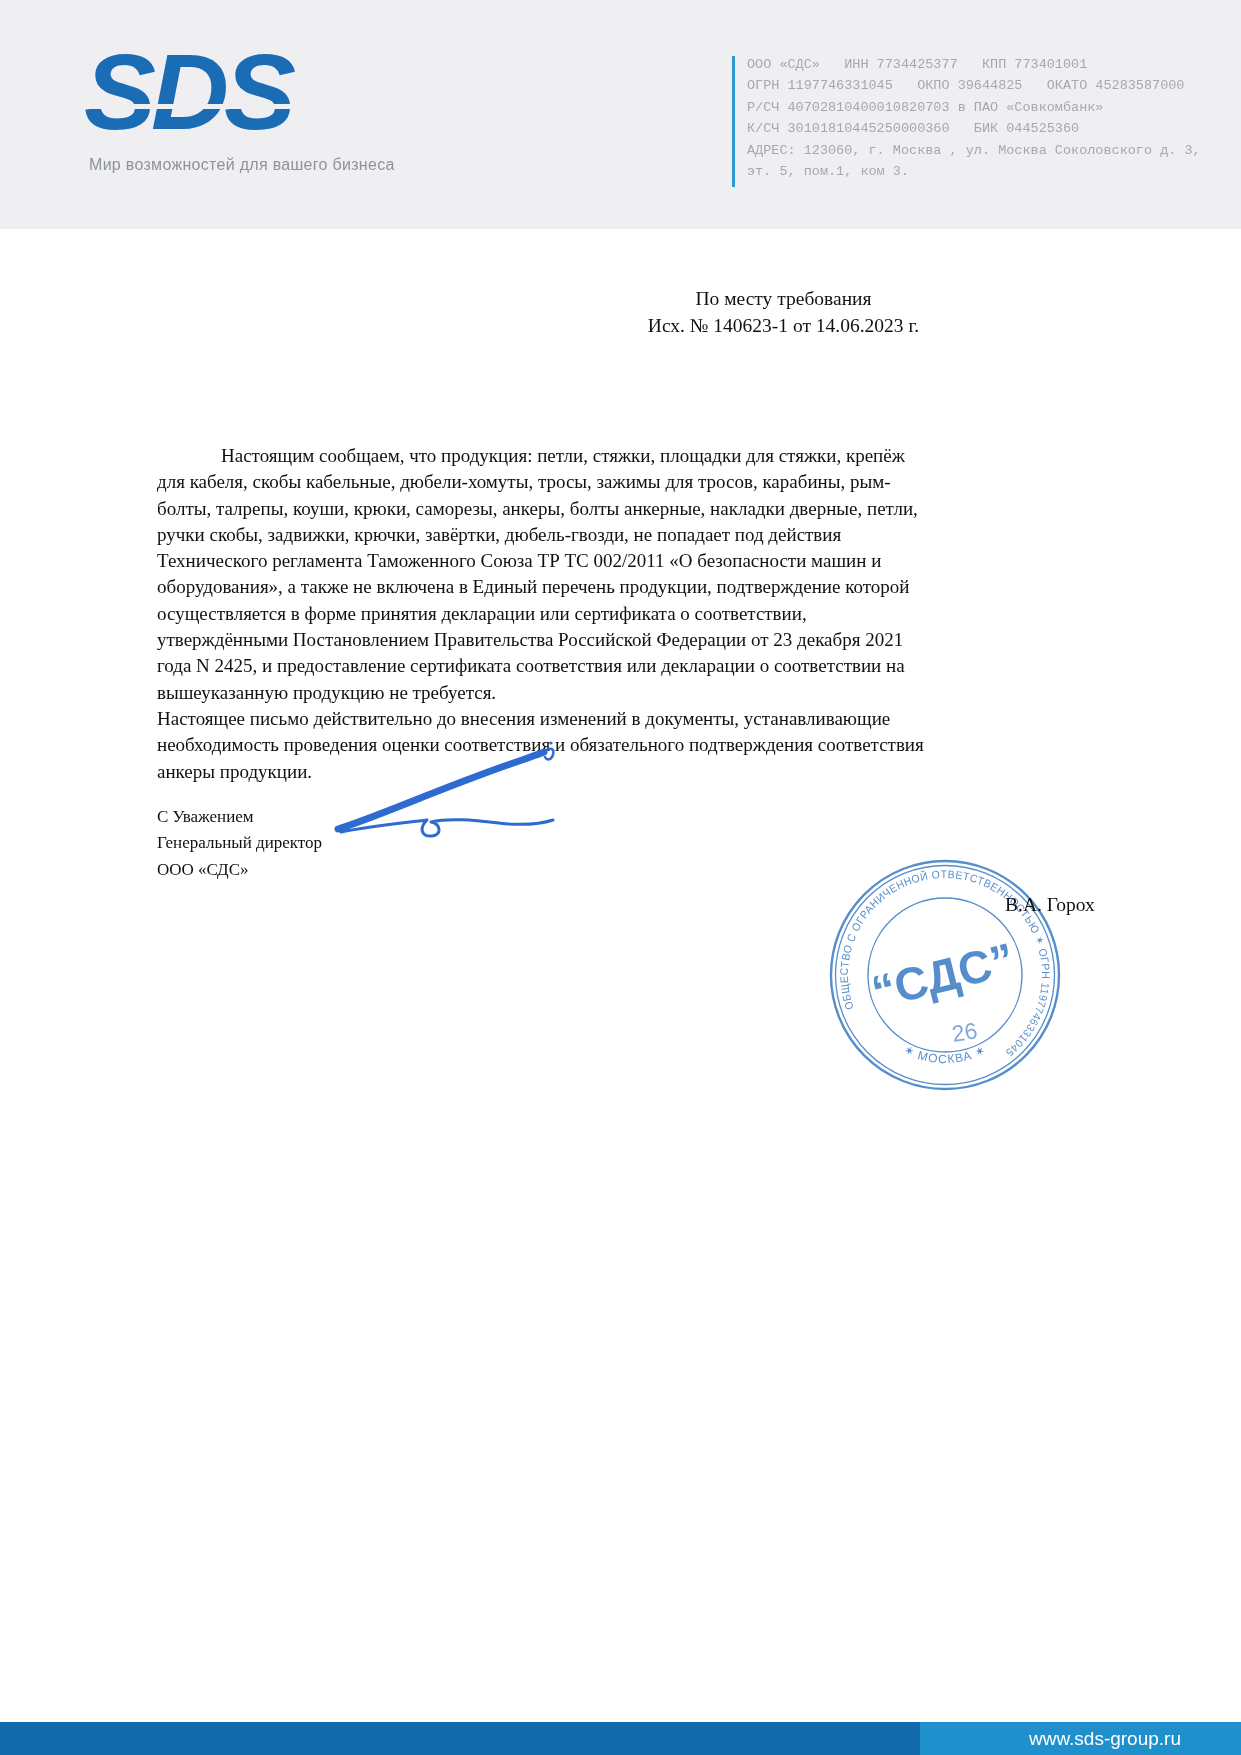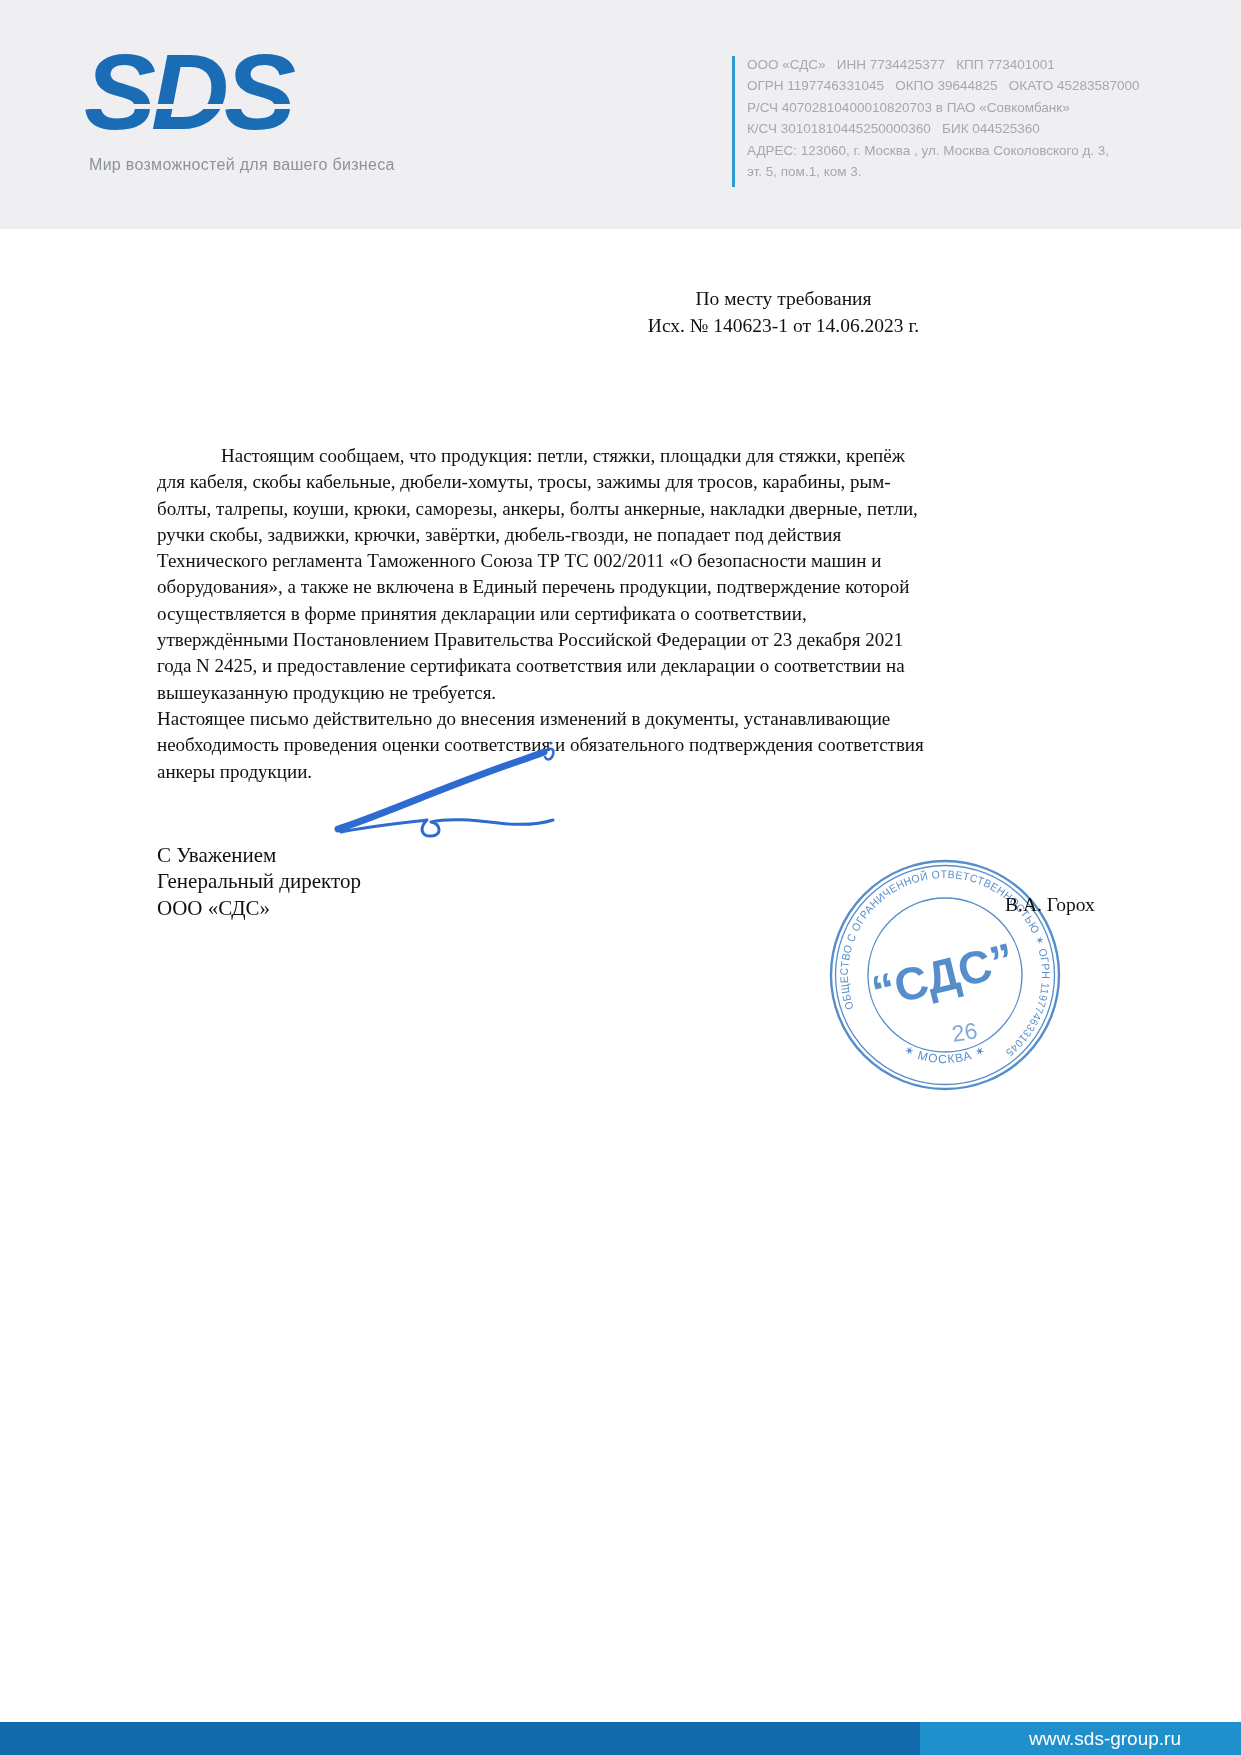--- a/index.html
+++ b/index.html
@@ -55,21 +55,21 @@
     left: 732px;
     top: 56px;
     width: 3px;
     height: 131px;
     background: var(--accent-line, #2d9ad0);
   }
   .company-info {
     position: absolute;
     left: 747px;
     top: 54px;
-    font-family: Liberation Sans, sans-serif;
+    font-family: Liberation Mono, monospace;
     font-size: 13.5px;
     line-height: 21.4px;
     color: #a4a9ae;
   }
   .company-info .line { white-space: pre; }
 
   
   .ref-block {
     position: absolute;
     left: 560px;
@@ -97,22 +97,22 @@
     font-size: 19px;
     line-height: 26.3px;
   }
   .letter-body .line { white-space: nowrap; }
   .para1 .line:first-child { text-indent: 64px; }
 
   
   .sig-block {
     position: absolute;
     left: 157px;
-    top: 842px;
-    font-size: 21px;
+    top: 804px;
+    font-size: 17px;
     line-height: 26.3px;
   }
   .signature-svg {
     position: absolute;
     left: 320px;
     top: 736px;
     width: 250px;
     height: 105px;
   }
   .director-name {

